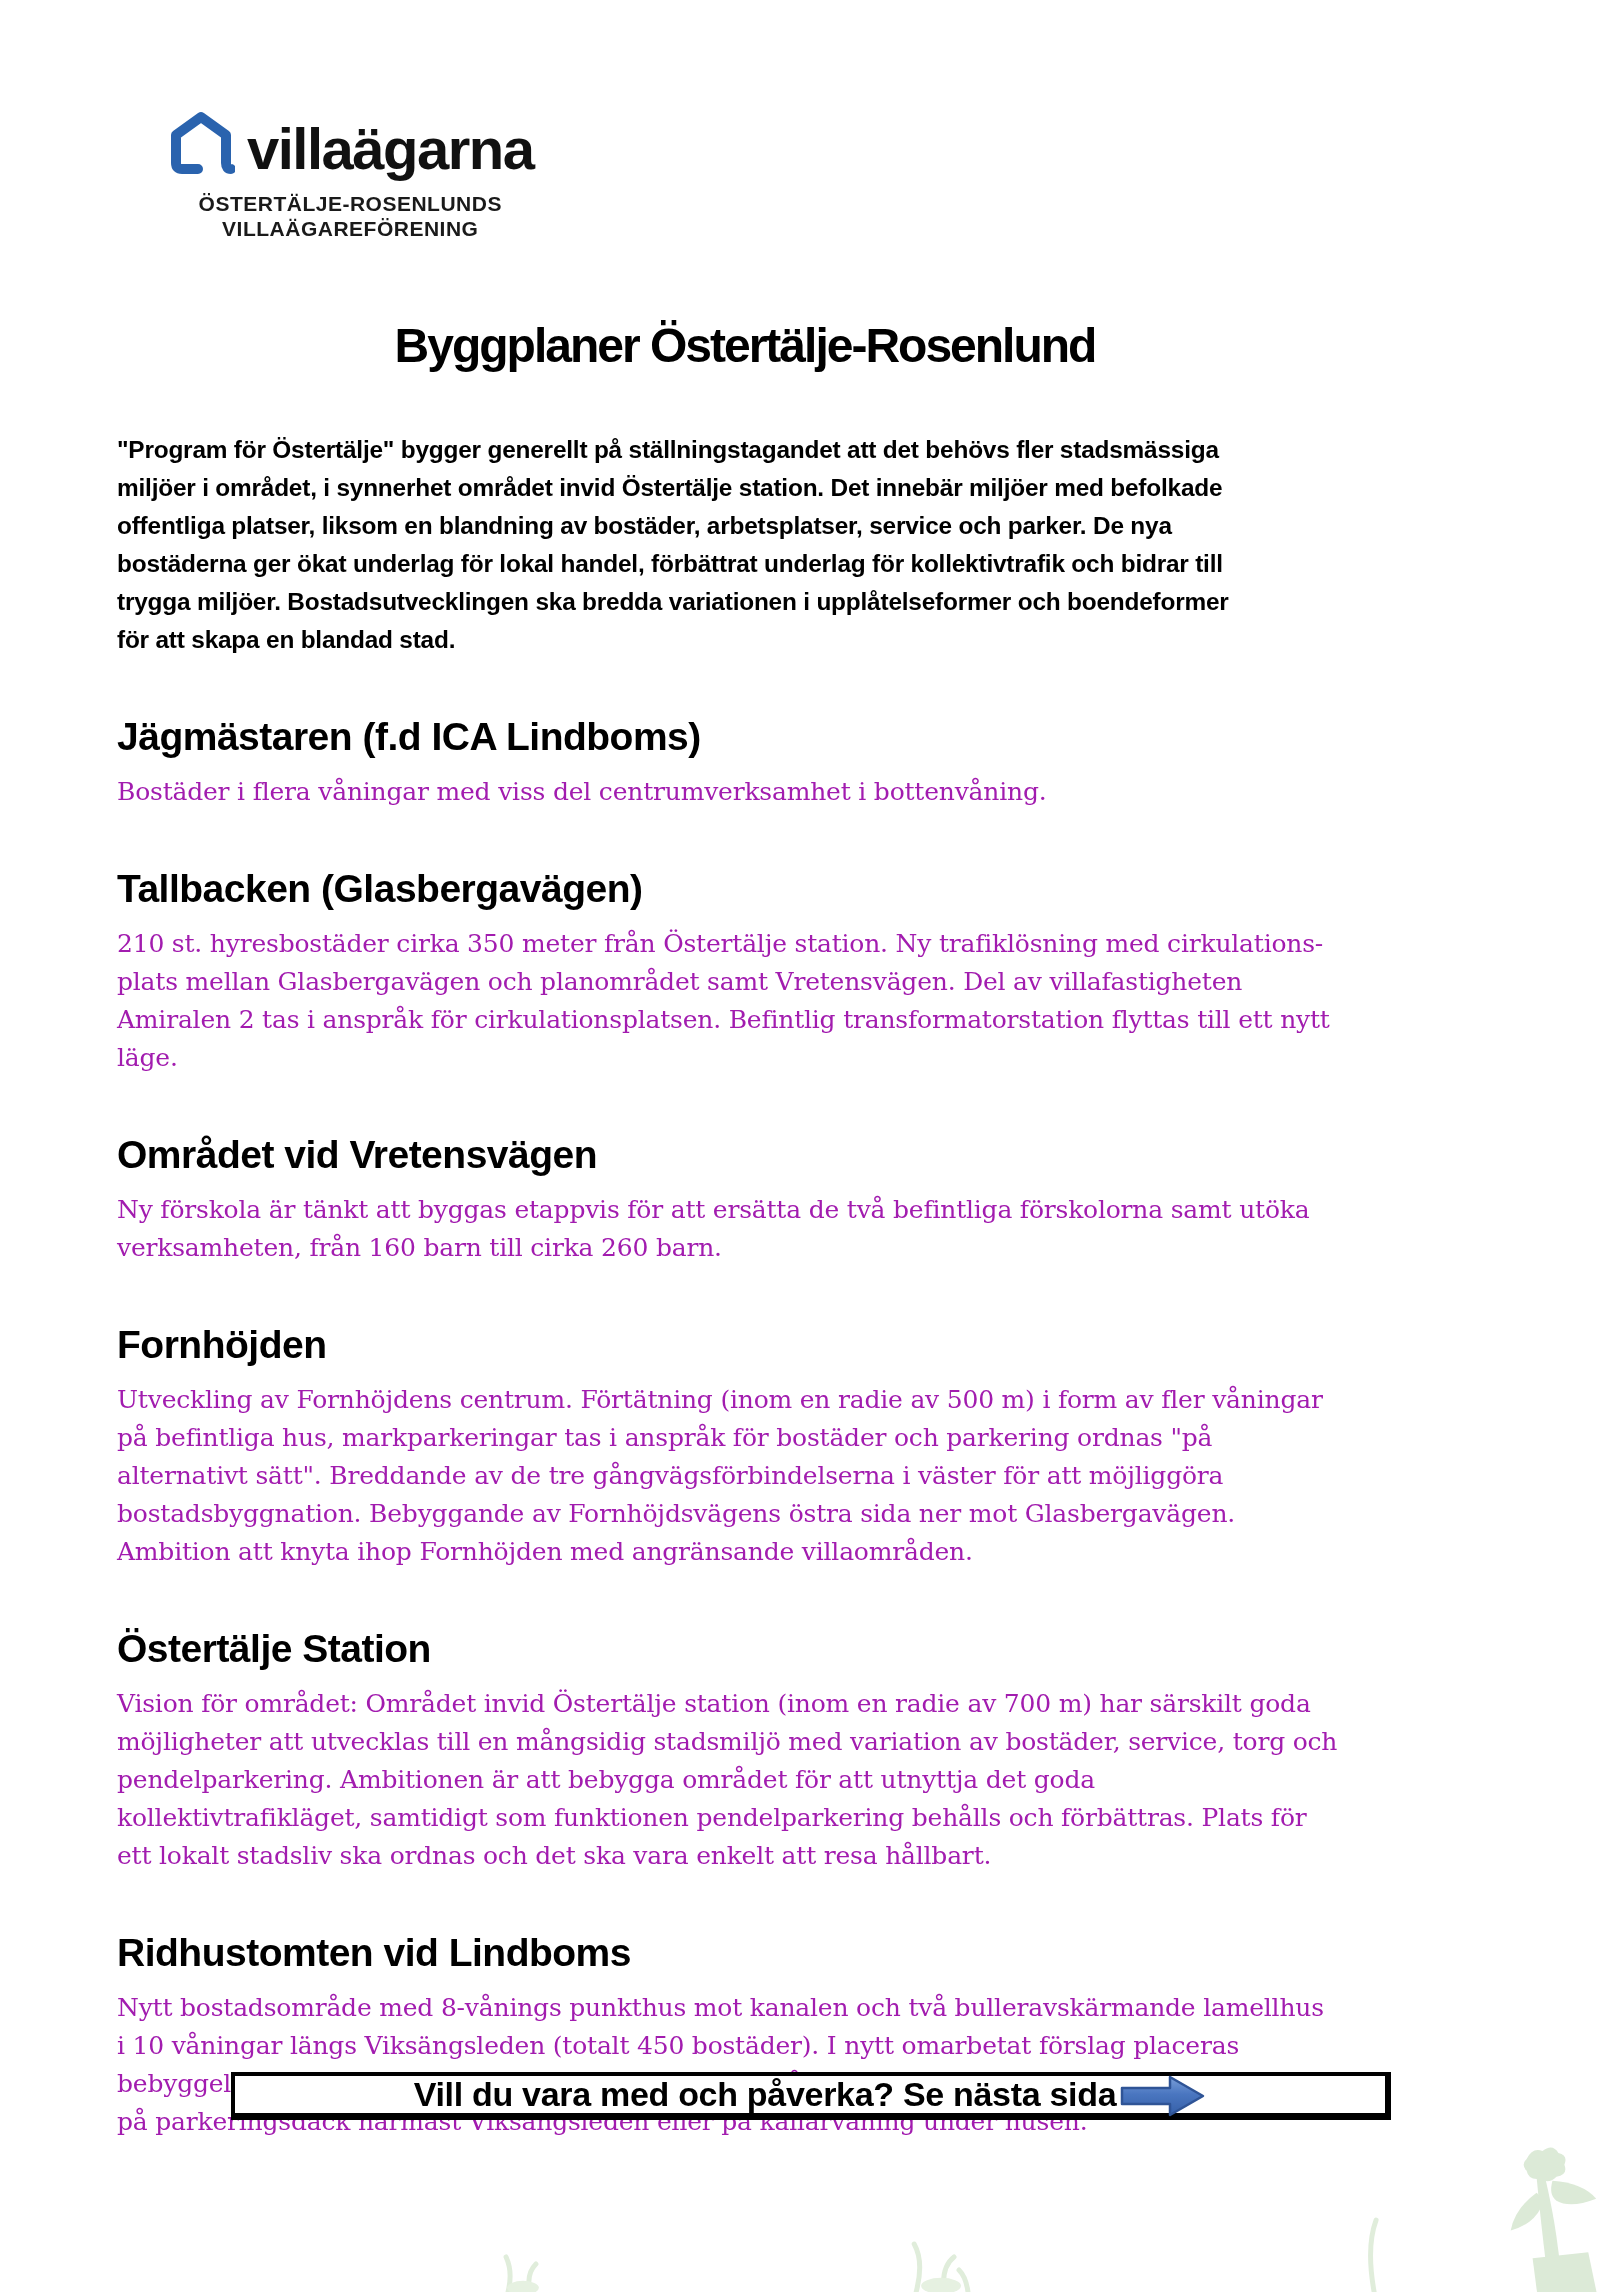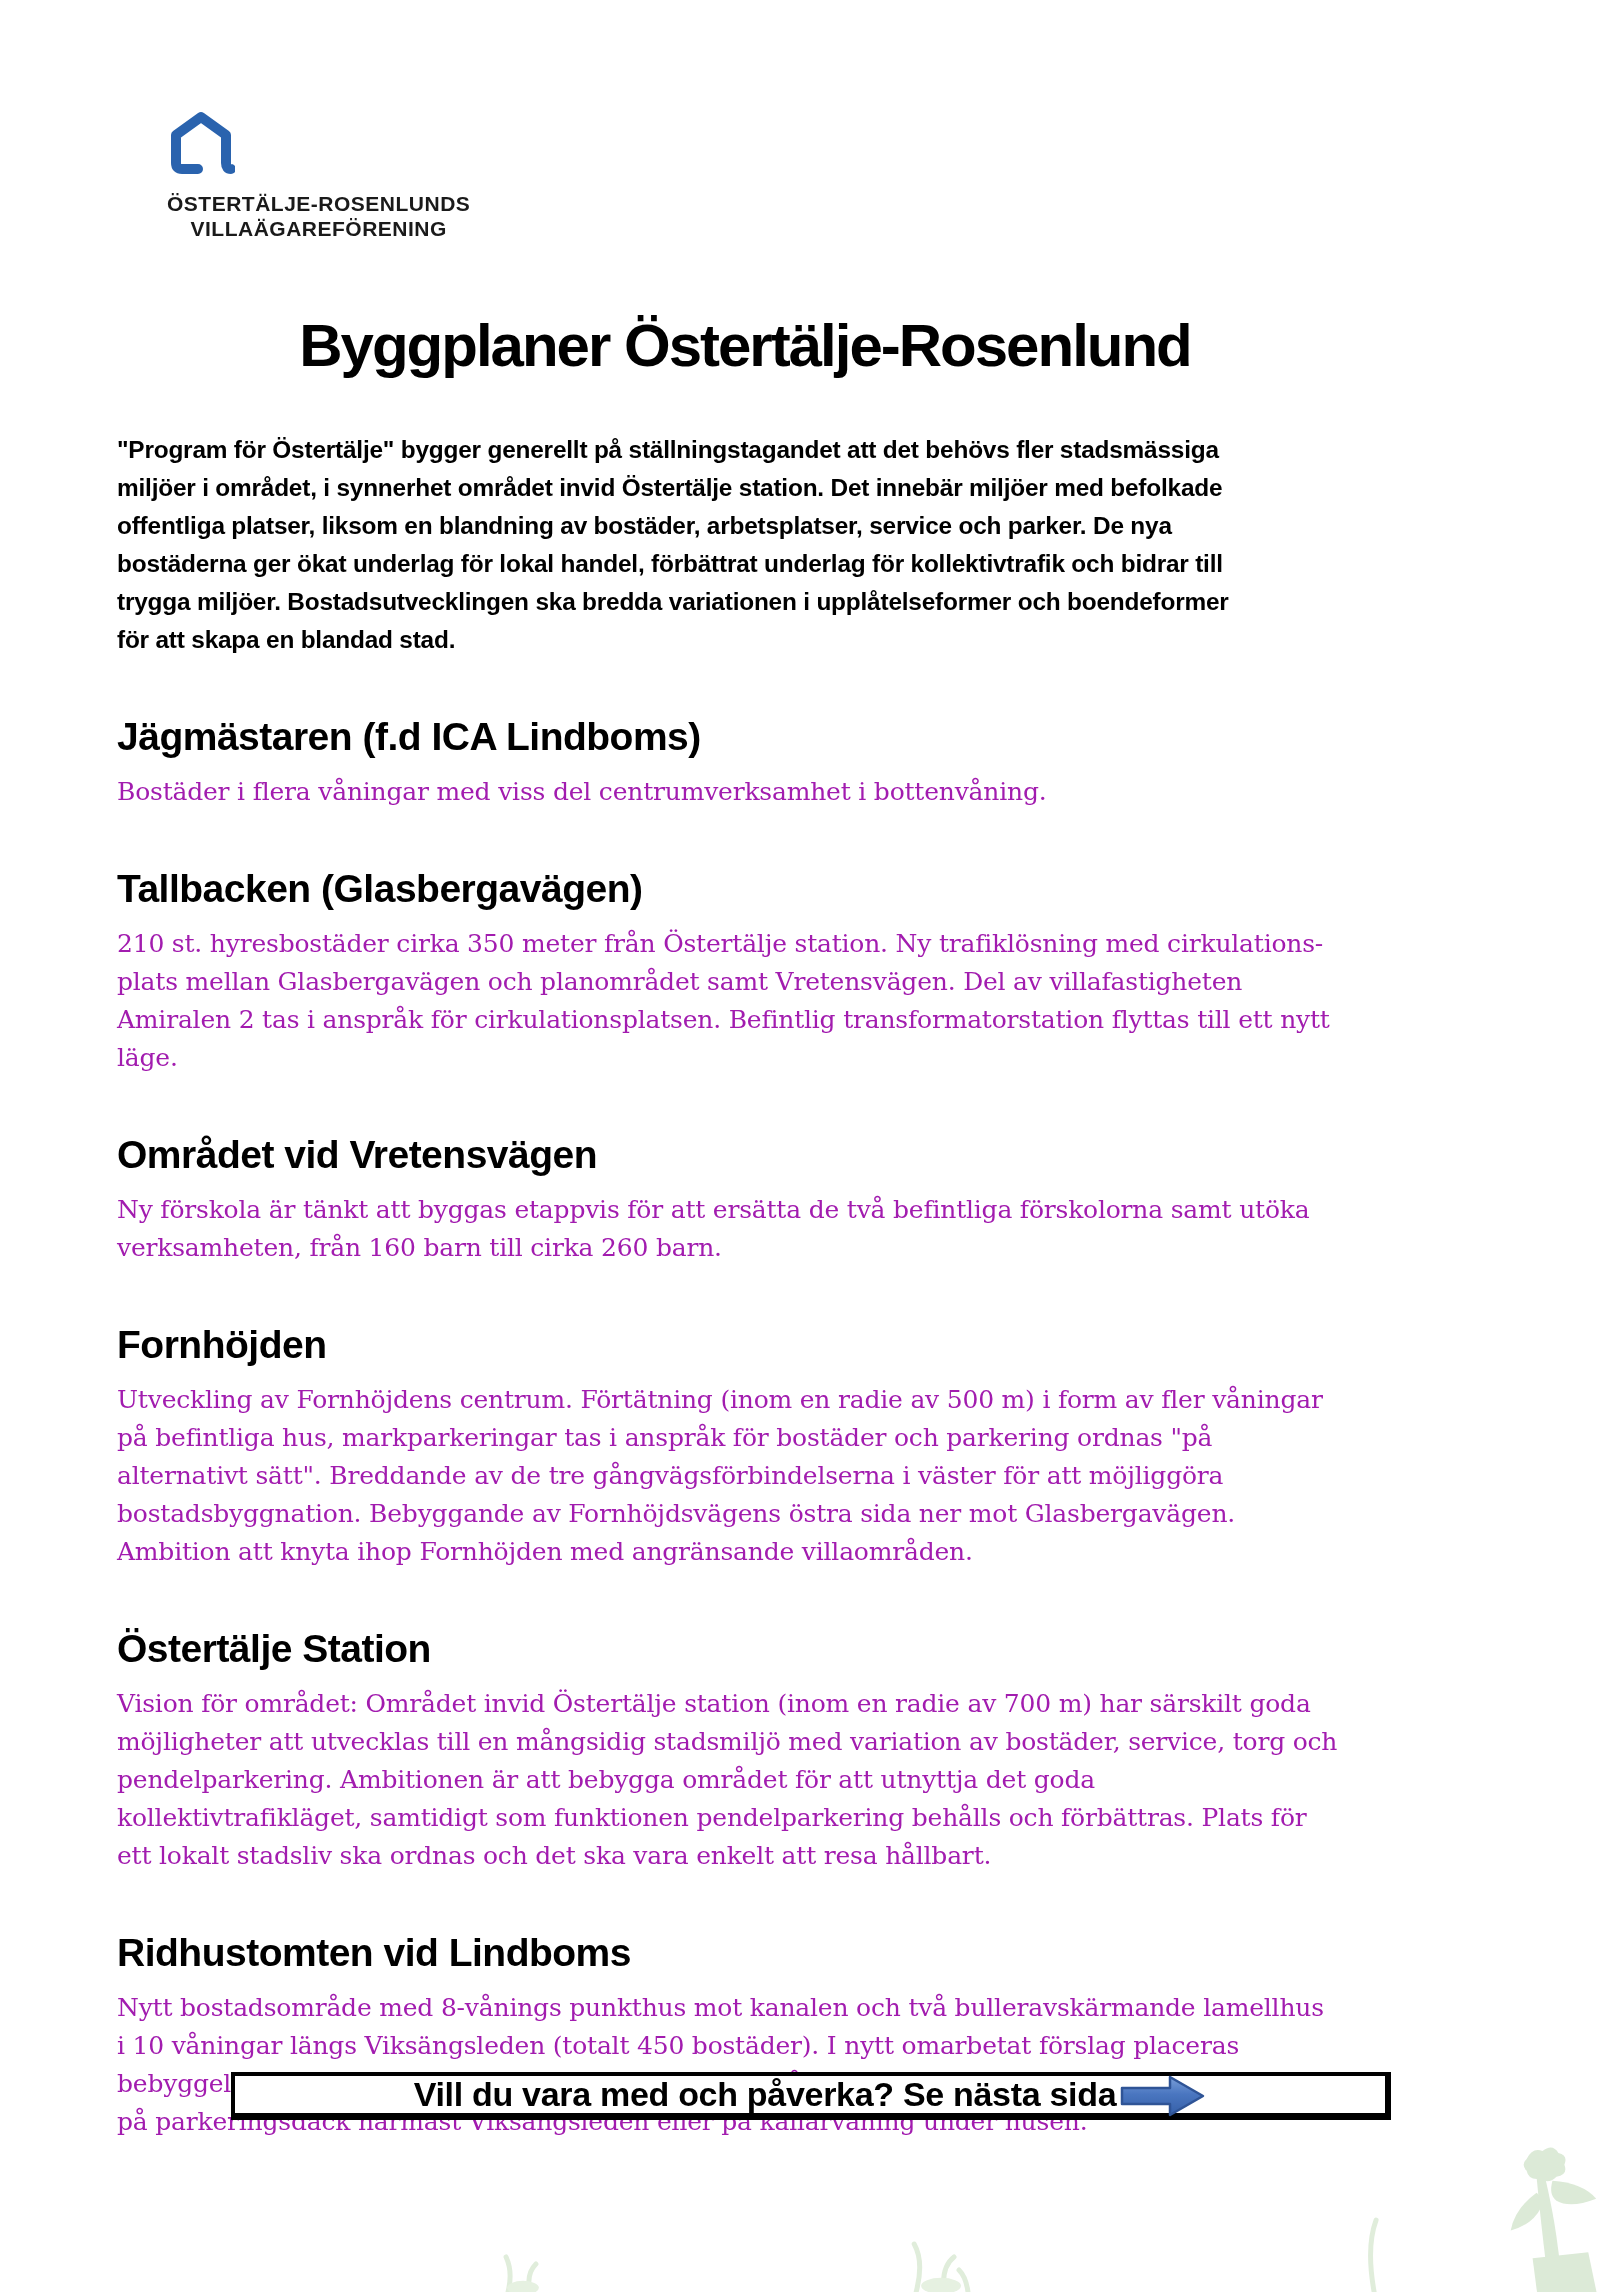--- a/index.html
+++ b/index.html
@@ -26,21 +26,21 @@
   }
   .org-name {
     margin-top:16px; text-align:center;
     font-size:21px; font-weight:bold; letter-spacing:0.5px;
     line-height:25px; color:#1a1a1a;
   }
 
   
   .doc-title {
     margin:72px 0 0 0; text-align:center;
-    font-size:60px; font-weight:bold; letter-spacing:-2px;
+    font-size:48px; font-weight:bold; letter-spacing:-2px;
     line-height:66px; color:#000;
   }
 
   
   .lead {
     margin:52px 0 0 0;
     font-size:24.4px; font-weight:bold; letter-spacing:-0.2px;
     line-height:38px; white-space:pre;
   }
 
@@ -76,20 +76,21 @@
 
 <div class="page">
   <div class="content">
 
     
     <div class="logo-block">
       <div class="logo-row">
         <svg class="logo-house" viewBox="0 0 66 64" aria-hidden="true">
           <path d="M30 58 L14 58 Q8 58 8 52 L8 24 L33 6 L58 24 L58 52 Q58 58 63 58" fill="none" stroke="#2a63ae" stroke-width="10" stroke-linejoin="round" stroke-linecap="round"></path>
         </svg>
+        <div class="logo-wordmark">villaägarna</div>
       </div>
       <div class="org-name">
         <div>ÖSTERTÄLJE-ROSENLUNDS</div>
         <div>VILLAÄGAREFÖRENING</div>
       </div>
     </div>
 
     
     <h1 class="doc-title">Byggplaner Östertälje-Rosenlund</h1>
 

